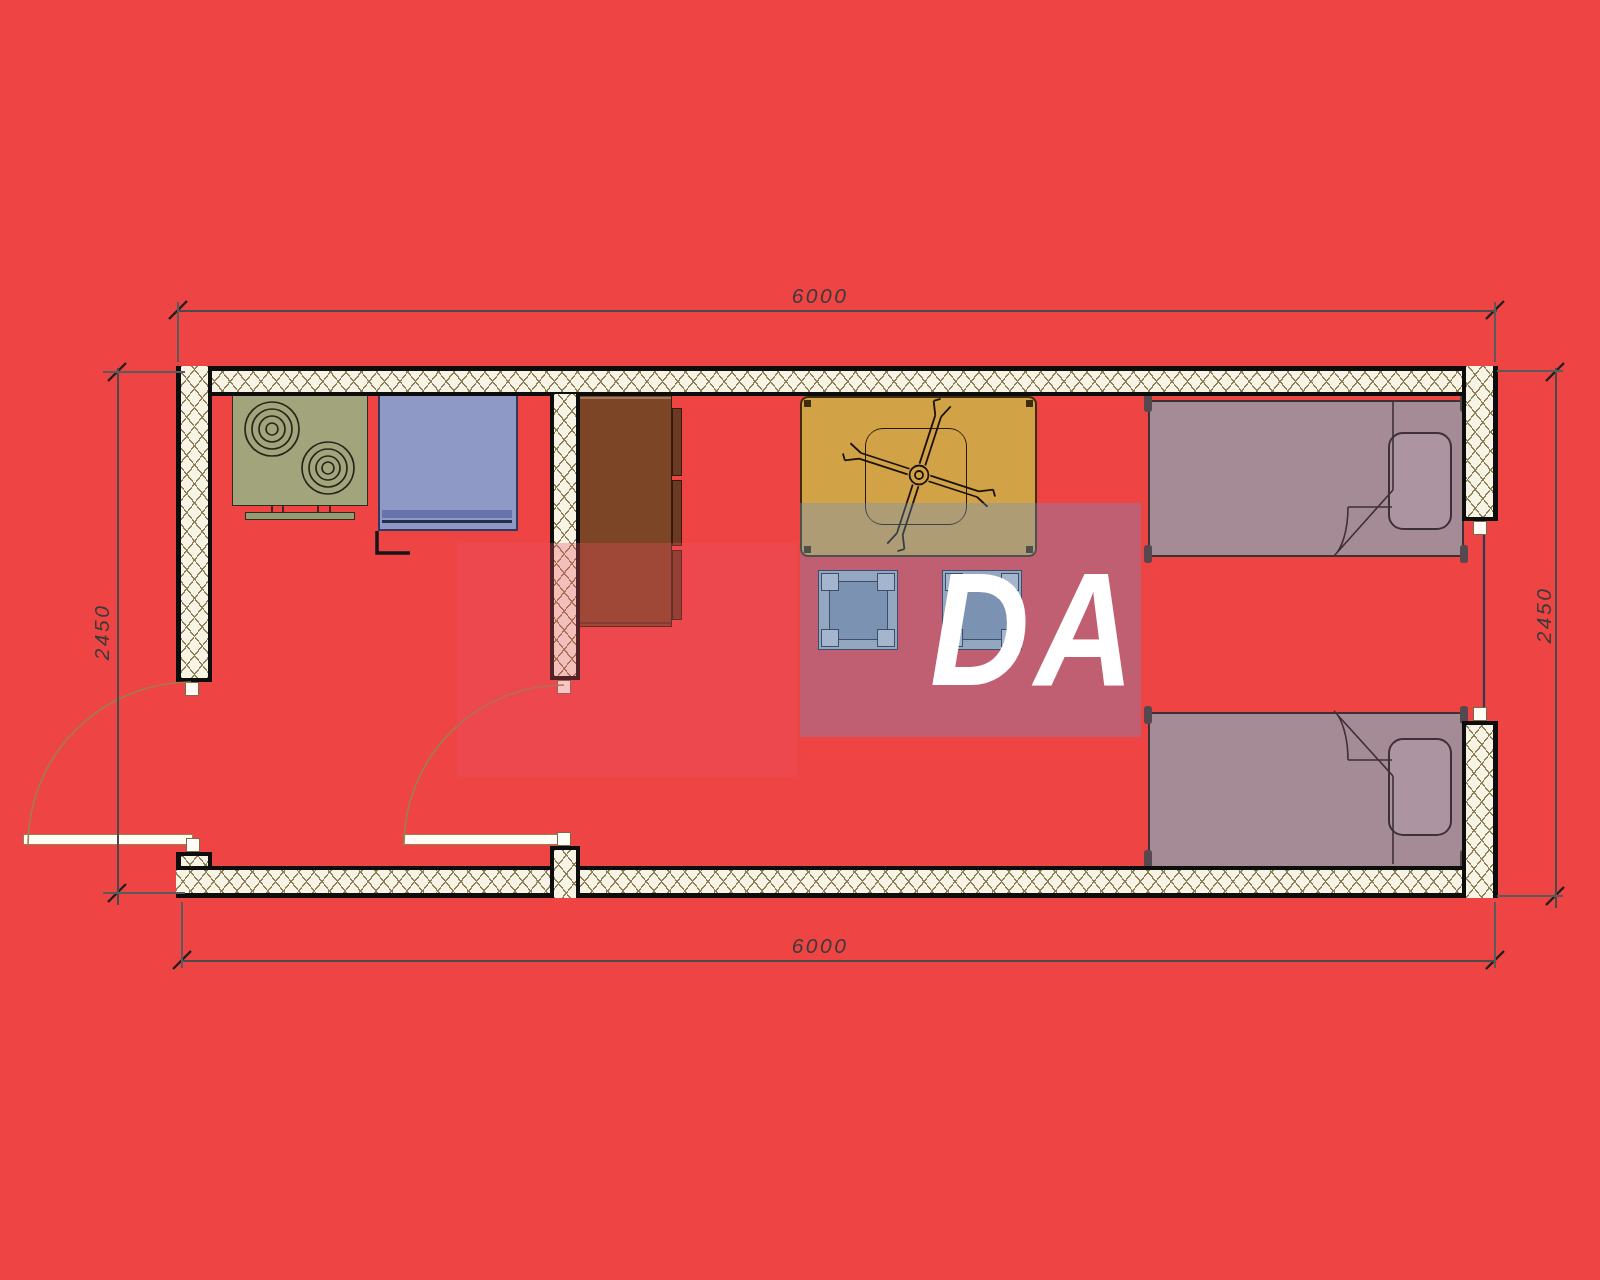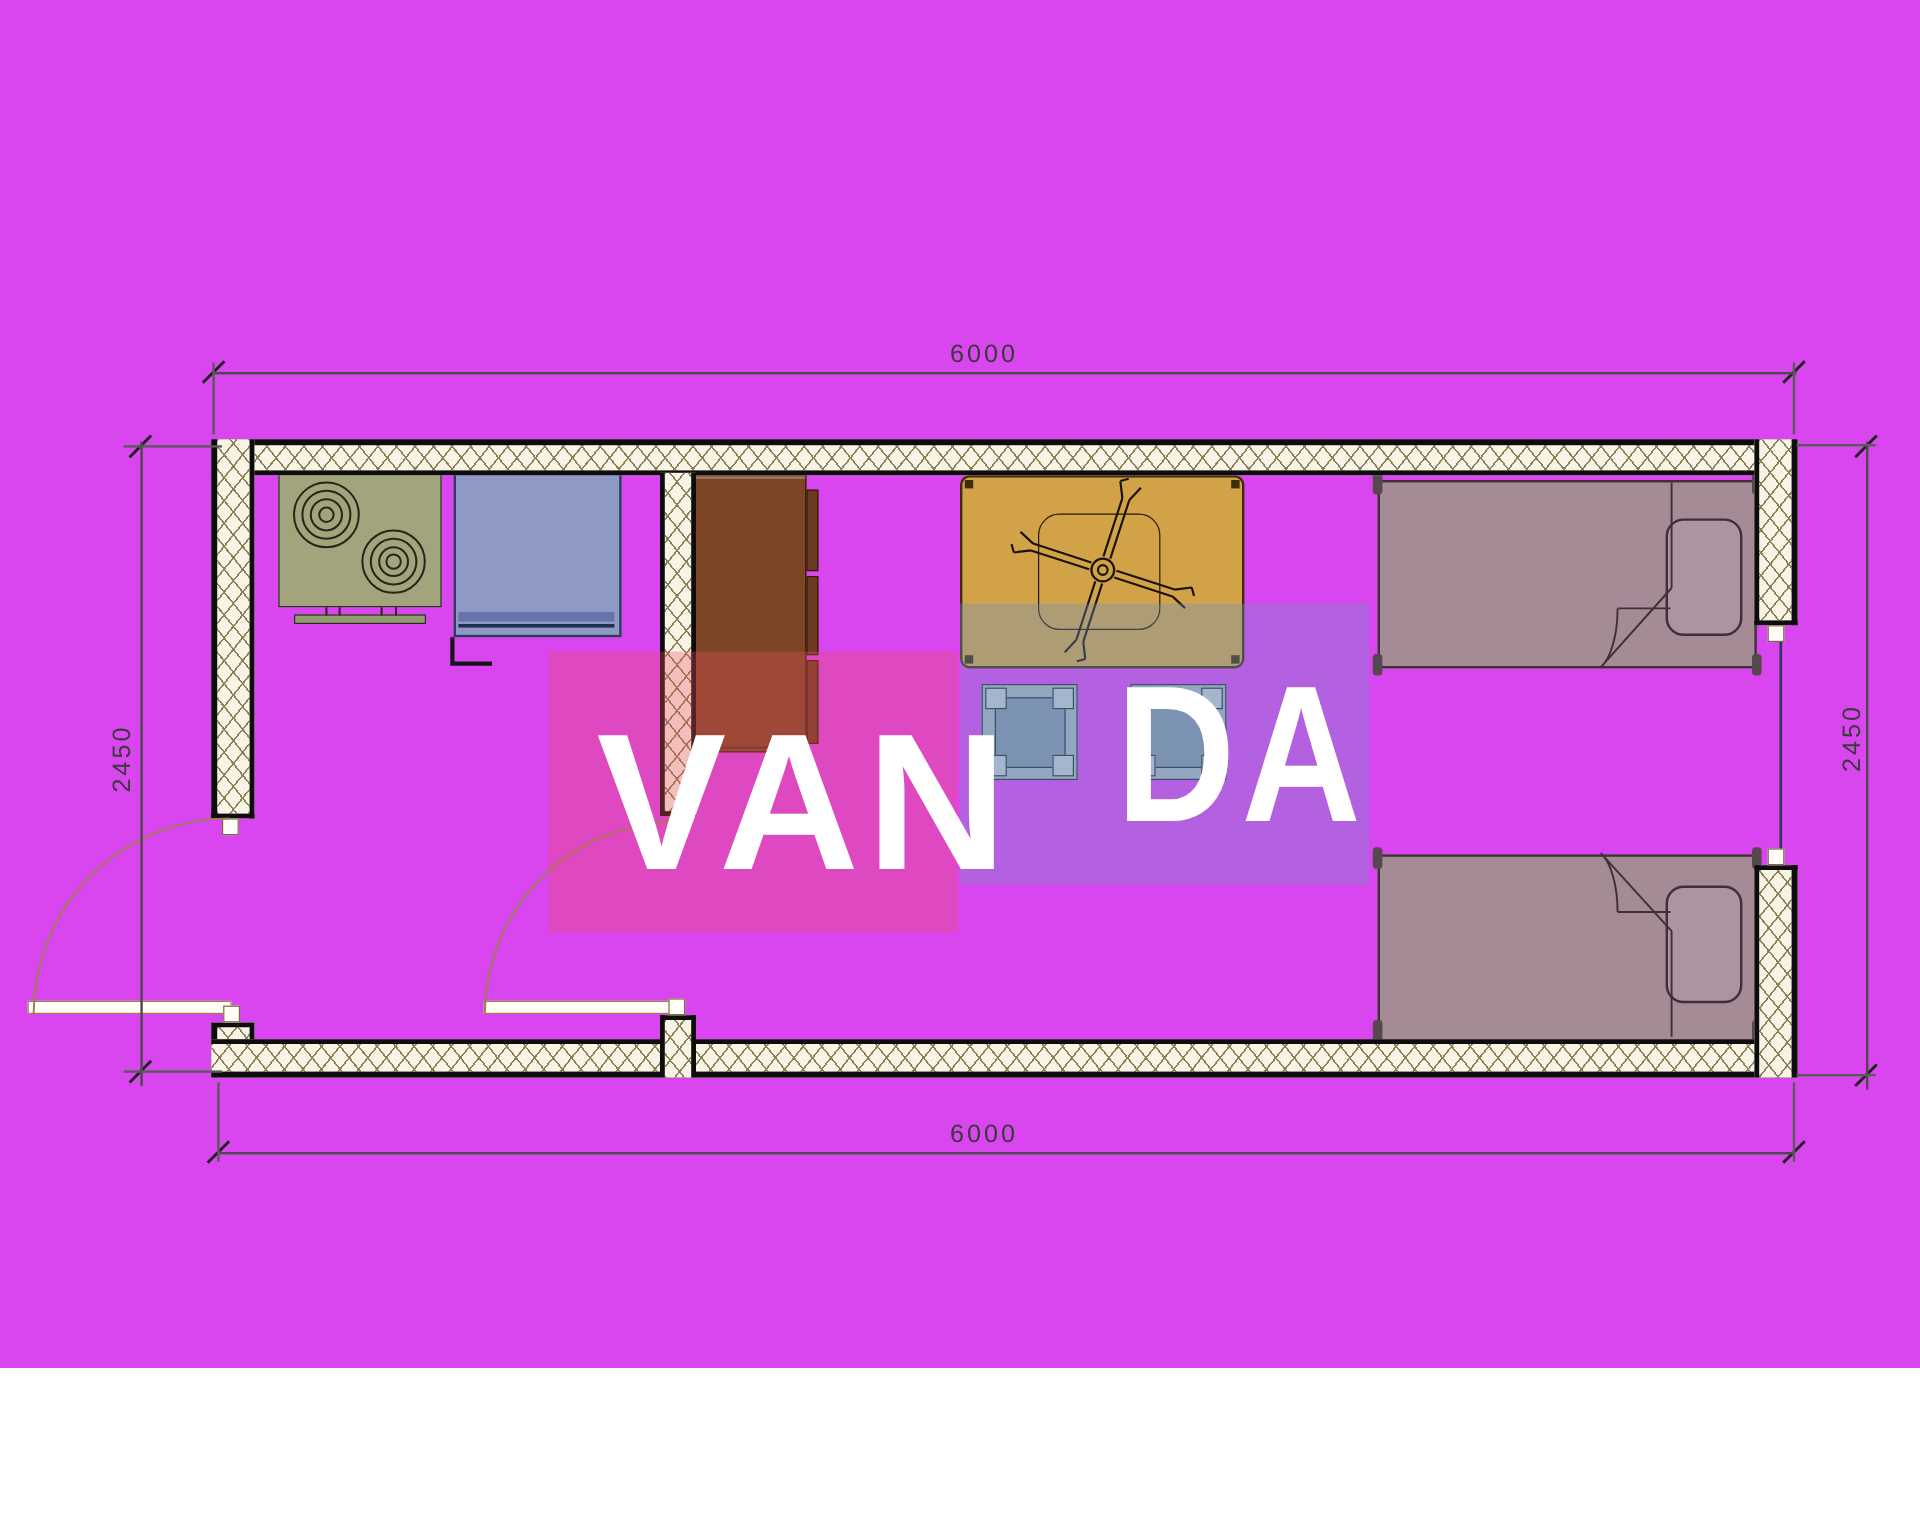--- a/index.html
+++ b/index.html
@@ -1,17 +1,17 @@
 <!DOCTYPE html>
 <html style="--c-wall_hatch_bg: #f7f3e5; --c-wall_hatch_line: #8d7f58; --c-wall_edge: #0d0d0d; --c-stove_green: #a2a57c; --c-appliance_blue: #8e99c6; --c-cabinet_brown: #7c4526; --c-table_orange: #d2a247; --c-stool_gray: #8492a8; --c-bed_mauve: #a48b96; --c-door_arc: #9b7f4e; --c-window_line: #2c3a55; --c-dimension_text: #3a3a3a; --c-watermark_pink: rgba(232,80,95,0.32); --c-watermark_blue: rgba(110,145,200,0.35);"><head>
 <meta charset="utf-8">
 <style>
   html,body{margin:0;padding:0;background:#fff;}
-  #canvas{position:relative;width:1600px;height:1140px;background:#d946ef;overflow:hidden;
-          font-family:"Liberation Sans",sans-serif;}
+  #canvas{position:relative;width:1600px;height:1280px;background:#ef4444;overflow:hidden;
+          font-family:"Liberation Sans",sans-serif;font-style:italic;}
   .abs{position:absolute;box-sizing:border-box;}
   
   .hatch{
     background-color:var(--c-wall_hatch_bg,#f7f3e5);
     background-image:
       repeating-linear-gradient(51deg,  var(--c-wall_hatch_line,#8d7f58) 0 1.3px, transparent 1.3px 12px),
       repeating-linear-gradient(129deg, var(--c-wall_hatch_line,#8d7f58) 0 1.3px, transparent 1.3px 12px);
   }
   .wall{z-index:3;border:0 solid var(--c-wall_edge,#0d0d0d);}
   .jamb{z-index:4;background:#fffdf6;border:1.3px solid #7a6a45;}
@@ -190,16 +190,15 @@
   <div class="abs extline" style="left:103px;top:892px;width:82px;height:1.5px;"></div>
   <div class="abs dimtext vtext" style="left:22px;top:620px;width:160px;height:24px;">2450</div>
 
   <div class="abs dimline" style="left:1555px;top:368px;width:1.5px;height:540px;"></div>
   <div class="abs extline" style="left:1497px;top:370px;width:66px;height:1.5px;"></div>
   <div class="abs extline" style="left:1497px;top:895px;width:66px;height:1.5px;"></div>
   <div class="abs dimtext vtext" style="left:1464px;top:603px;width:160px;height:24px;">2450</div>
 
   <div class="abs wm-square" style="left:457px;top:543px;width:341px;height:234px;background:var(--c-watermark_pink,rgba(232,80,95,0.32));"></div>
   <div class="abs wm-square" style="left:800px;top:503px;width:341px;height:234px;background:var(--c-watermark_blue,rgba(110,145,200,0.35));"></div>
-  <div class="abs wm-letters" style="left:497px;top:588px;">VAN</div>
   <div class="abs wm-letters" style="left:930px;top:548px;transform:scaleX(0.85);transform-origin:left top;">DA</div>
 
 </div>
 
 </body></html>

